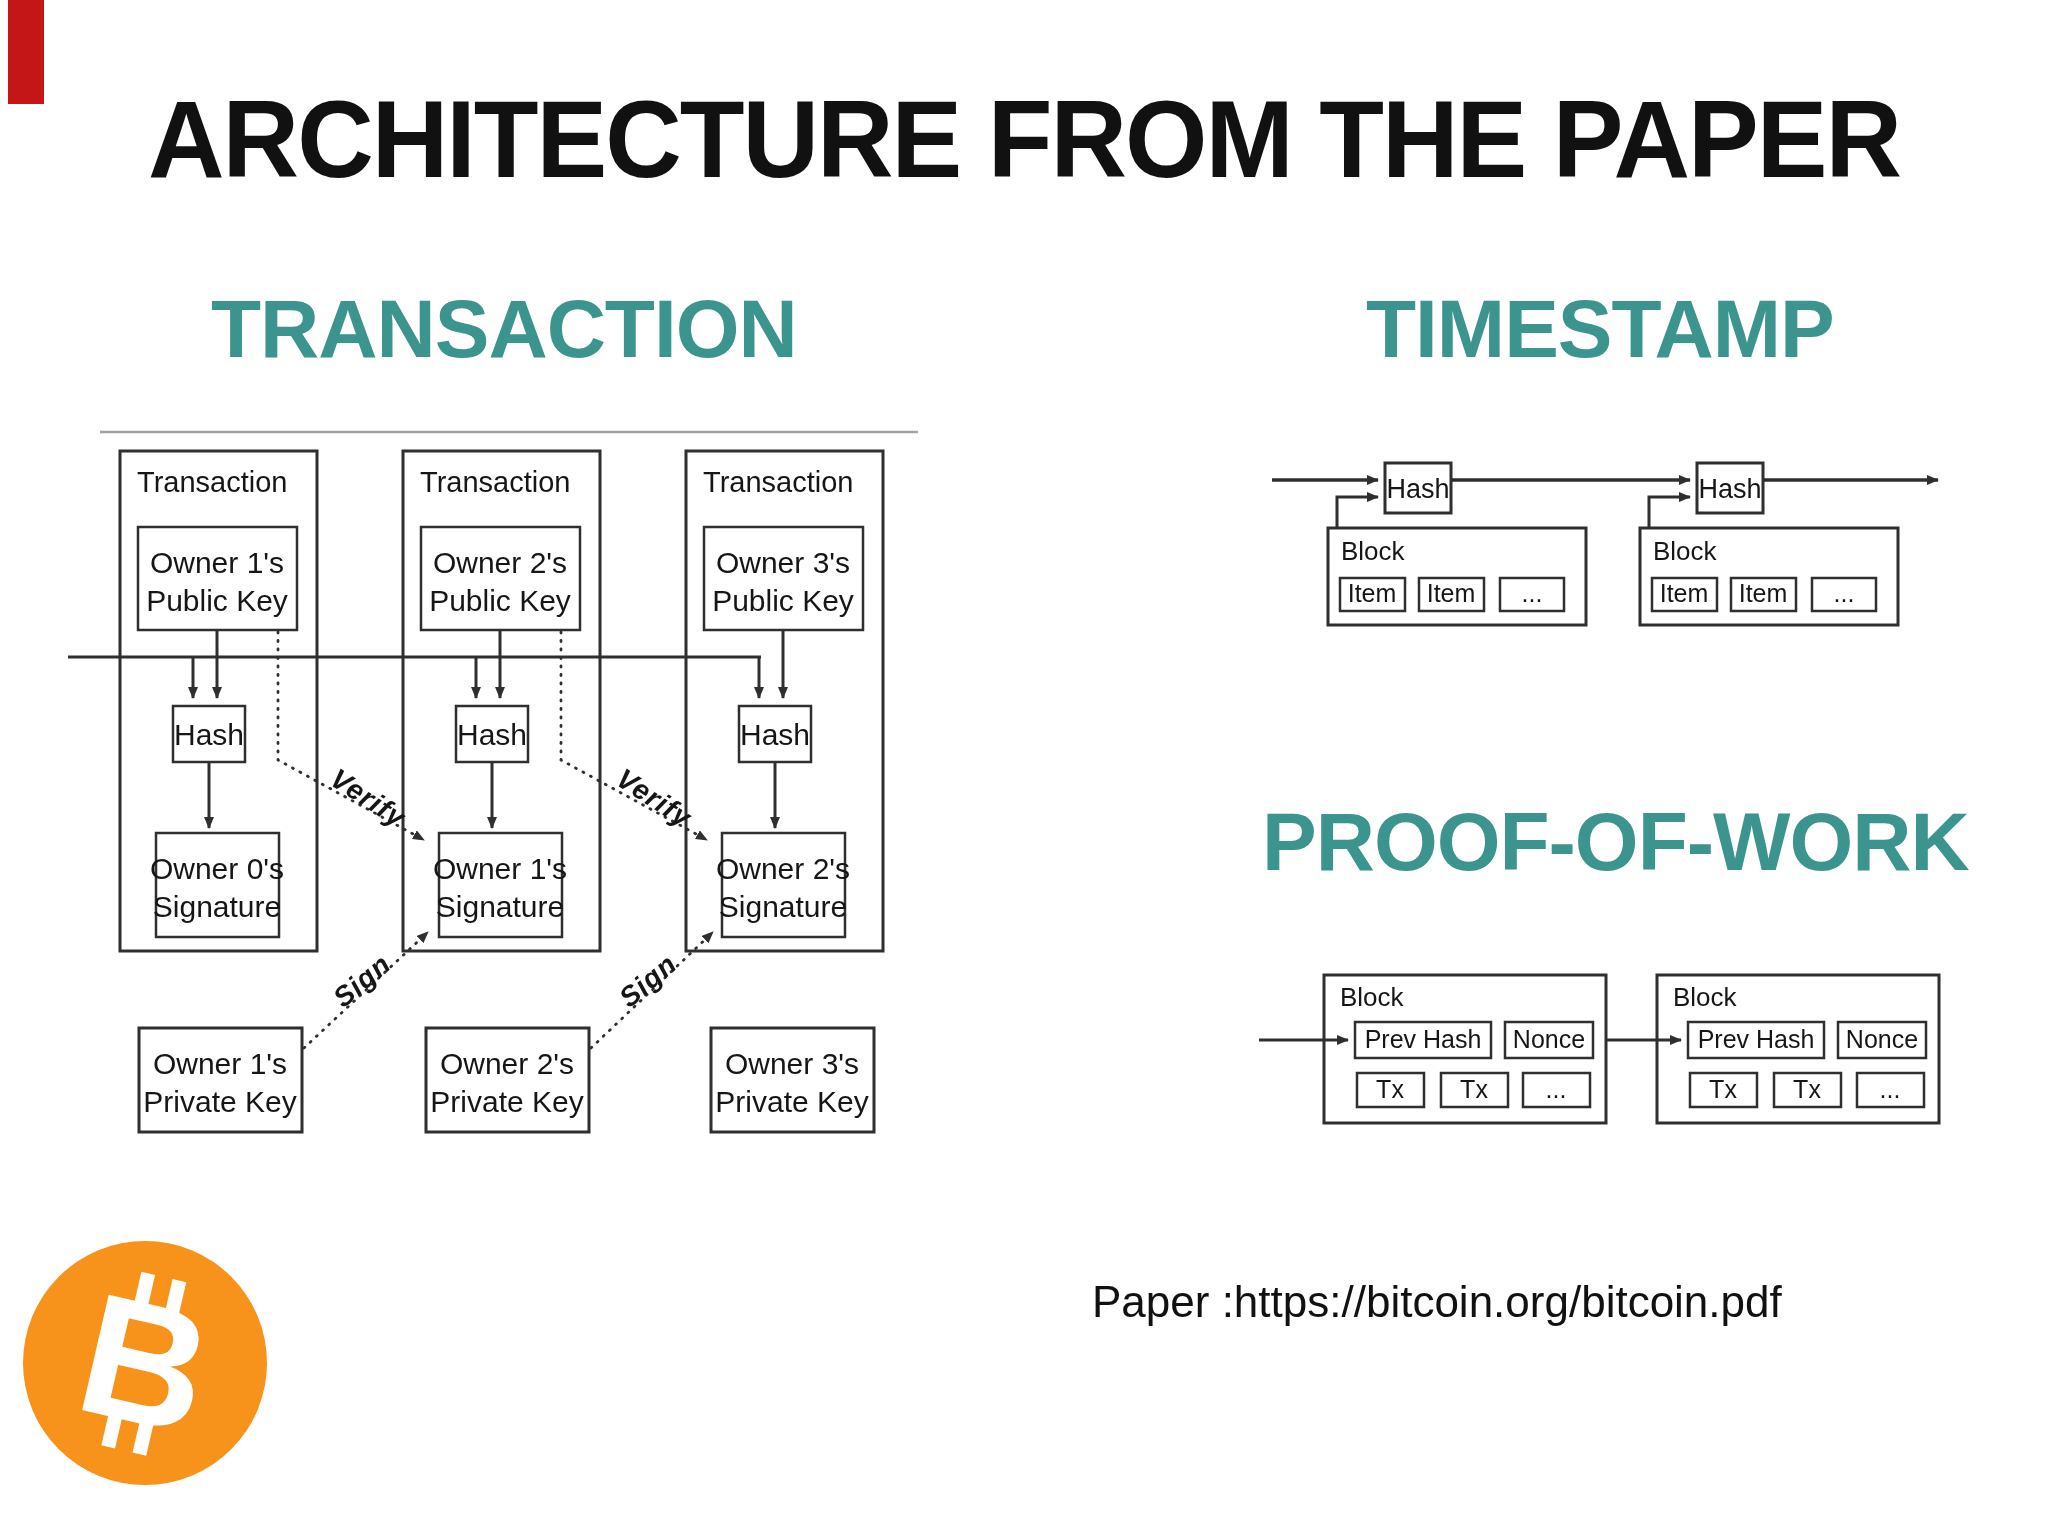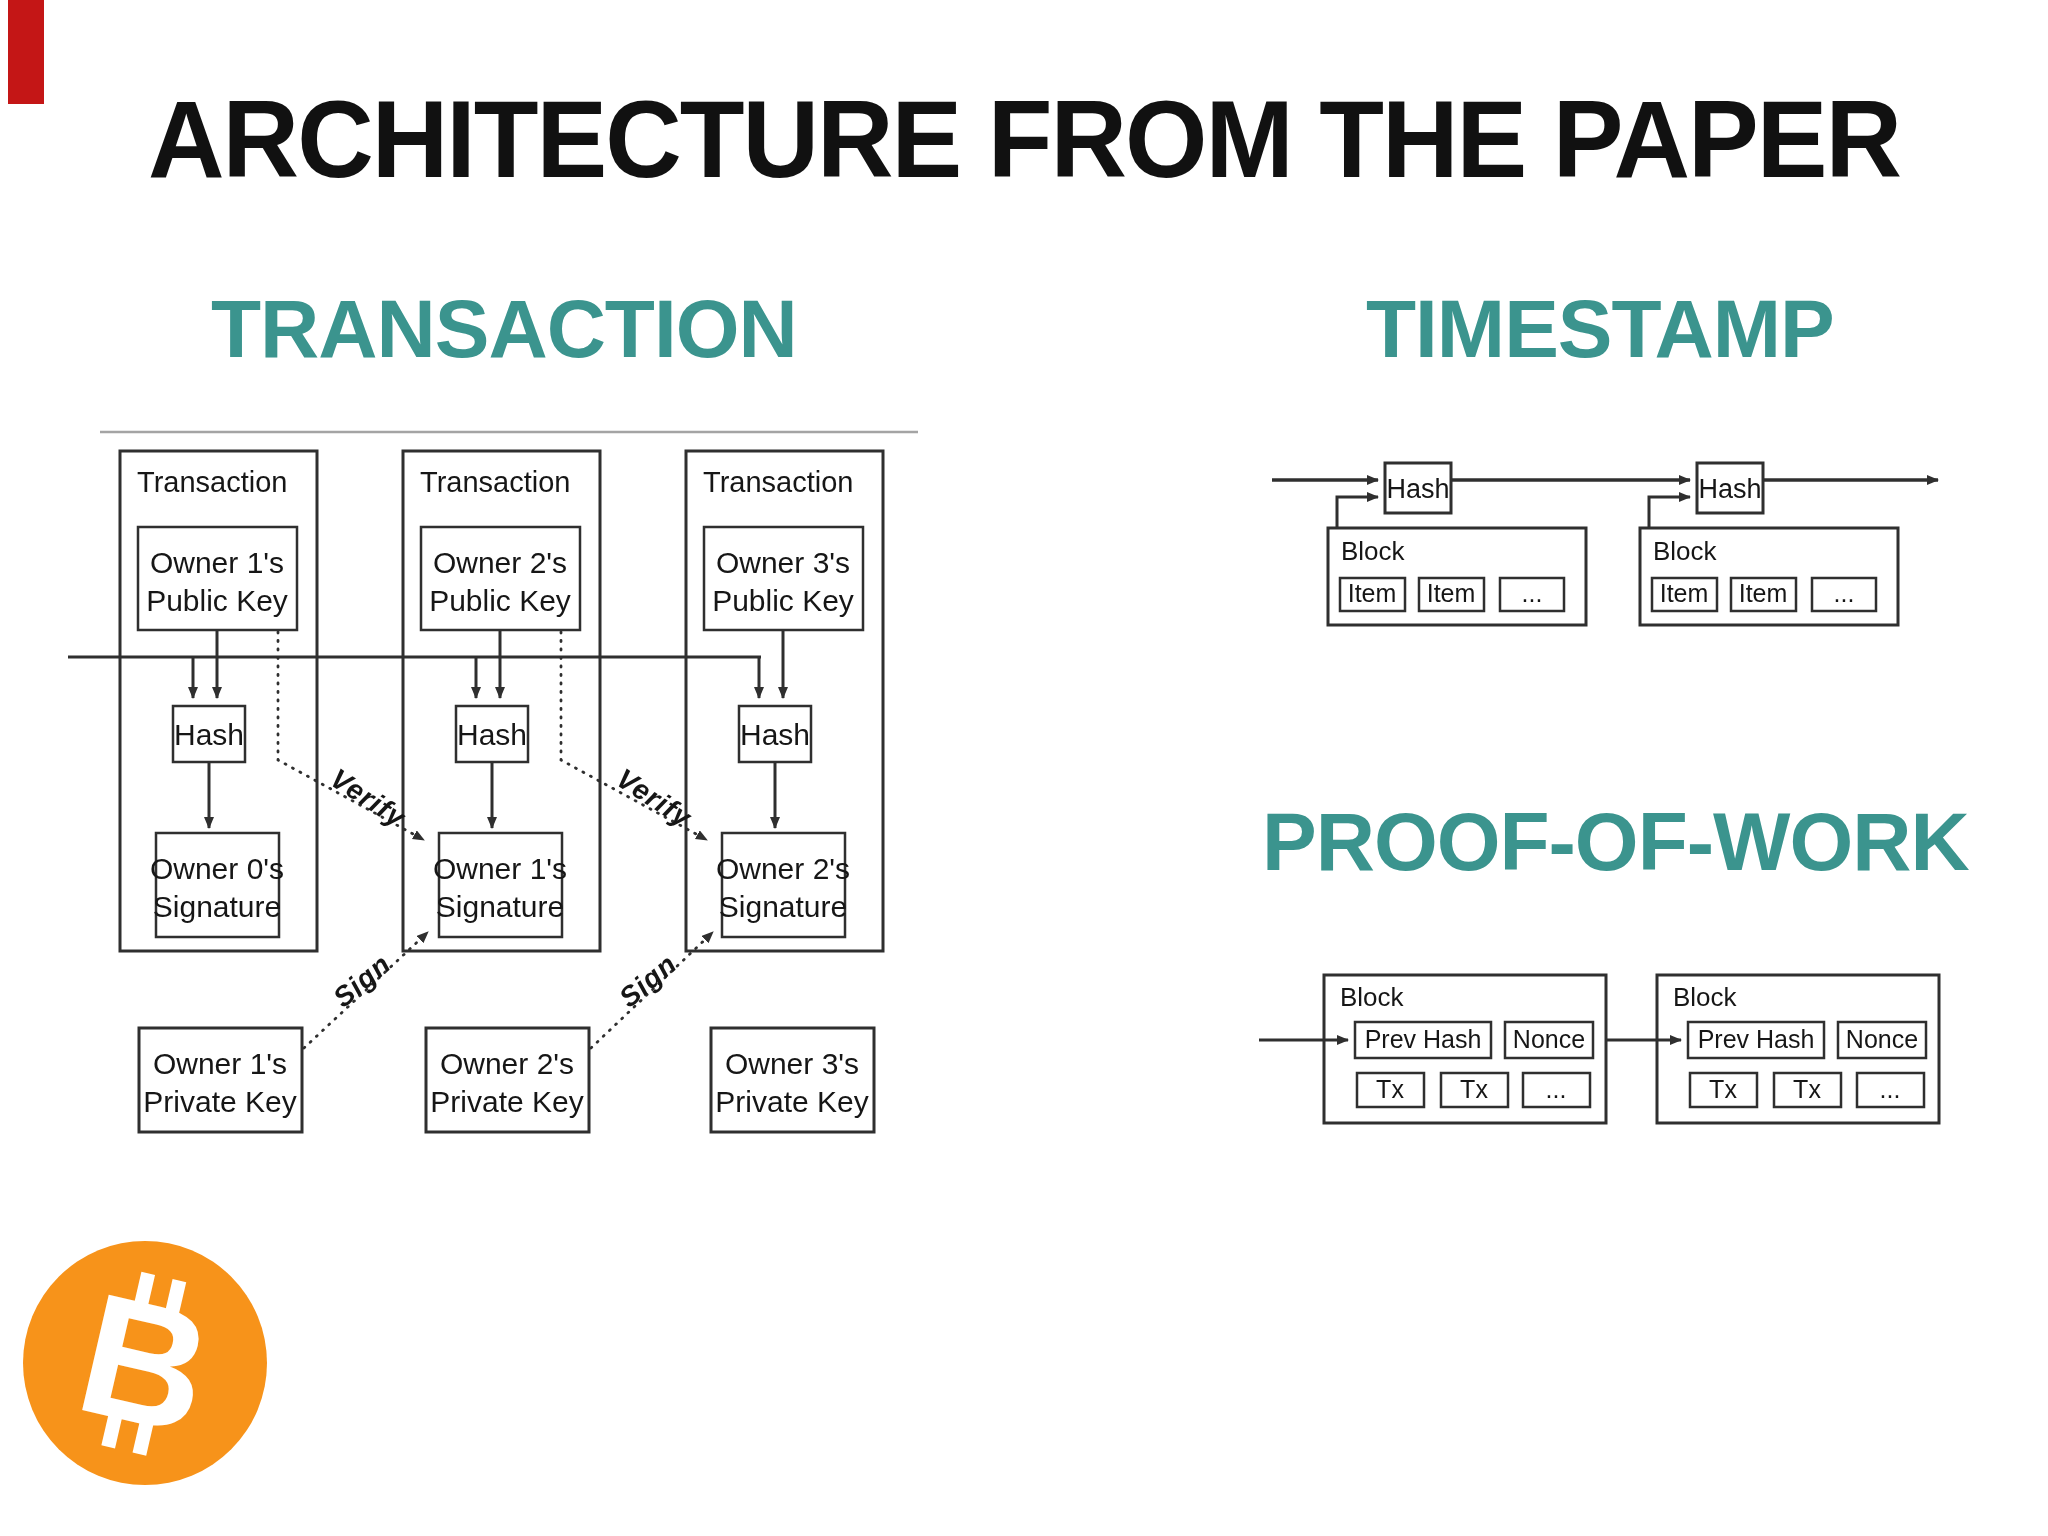--- a/index.html
+++ b/index.html
@@ -231,14 +231,15 @@
     <circle cx="127" cy="128" r="122" fill="#f7931a"></circle>
     <g transform="rotate(13 127 128)">
       <rect x="103" y="40" width="14" height="34" fill="#ffffff"></rect>
       <rect x="135" y="40" width="14" height="34" fill="#ffffff"></rect>
       <rect x="103" y="182" width="14" height="36" fill="#ffffff"></rect>
       <rect x="135" y="182" width="14" height="36" fill="#ffffff"></rect>
       <text class="btc-b" x="127" y="188">B</text>
     </g>
   </svg>
 
+  <div class="paper-link">Paper :https://bitcoin.org/bitcoin.pdf</div>
 
 </div>
 
 </body></html>

